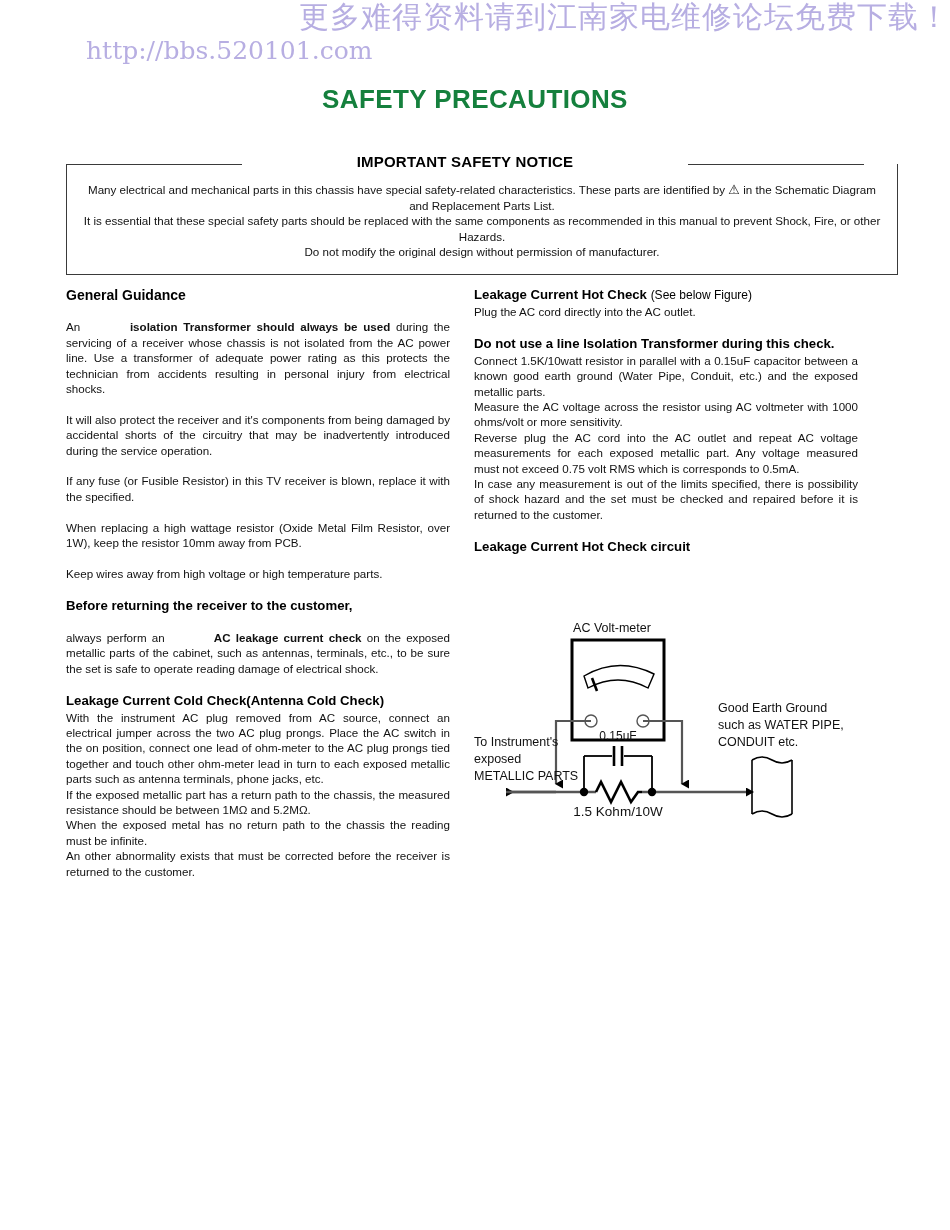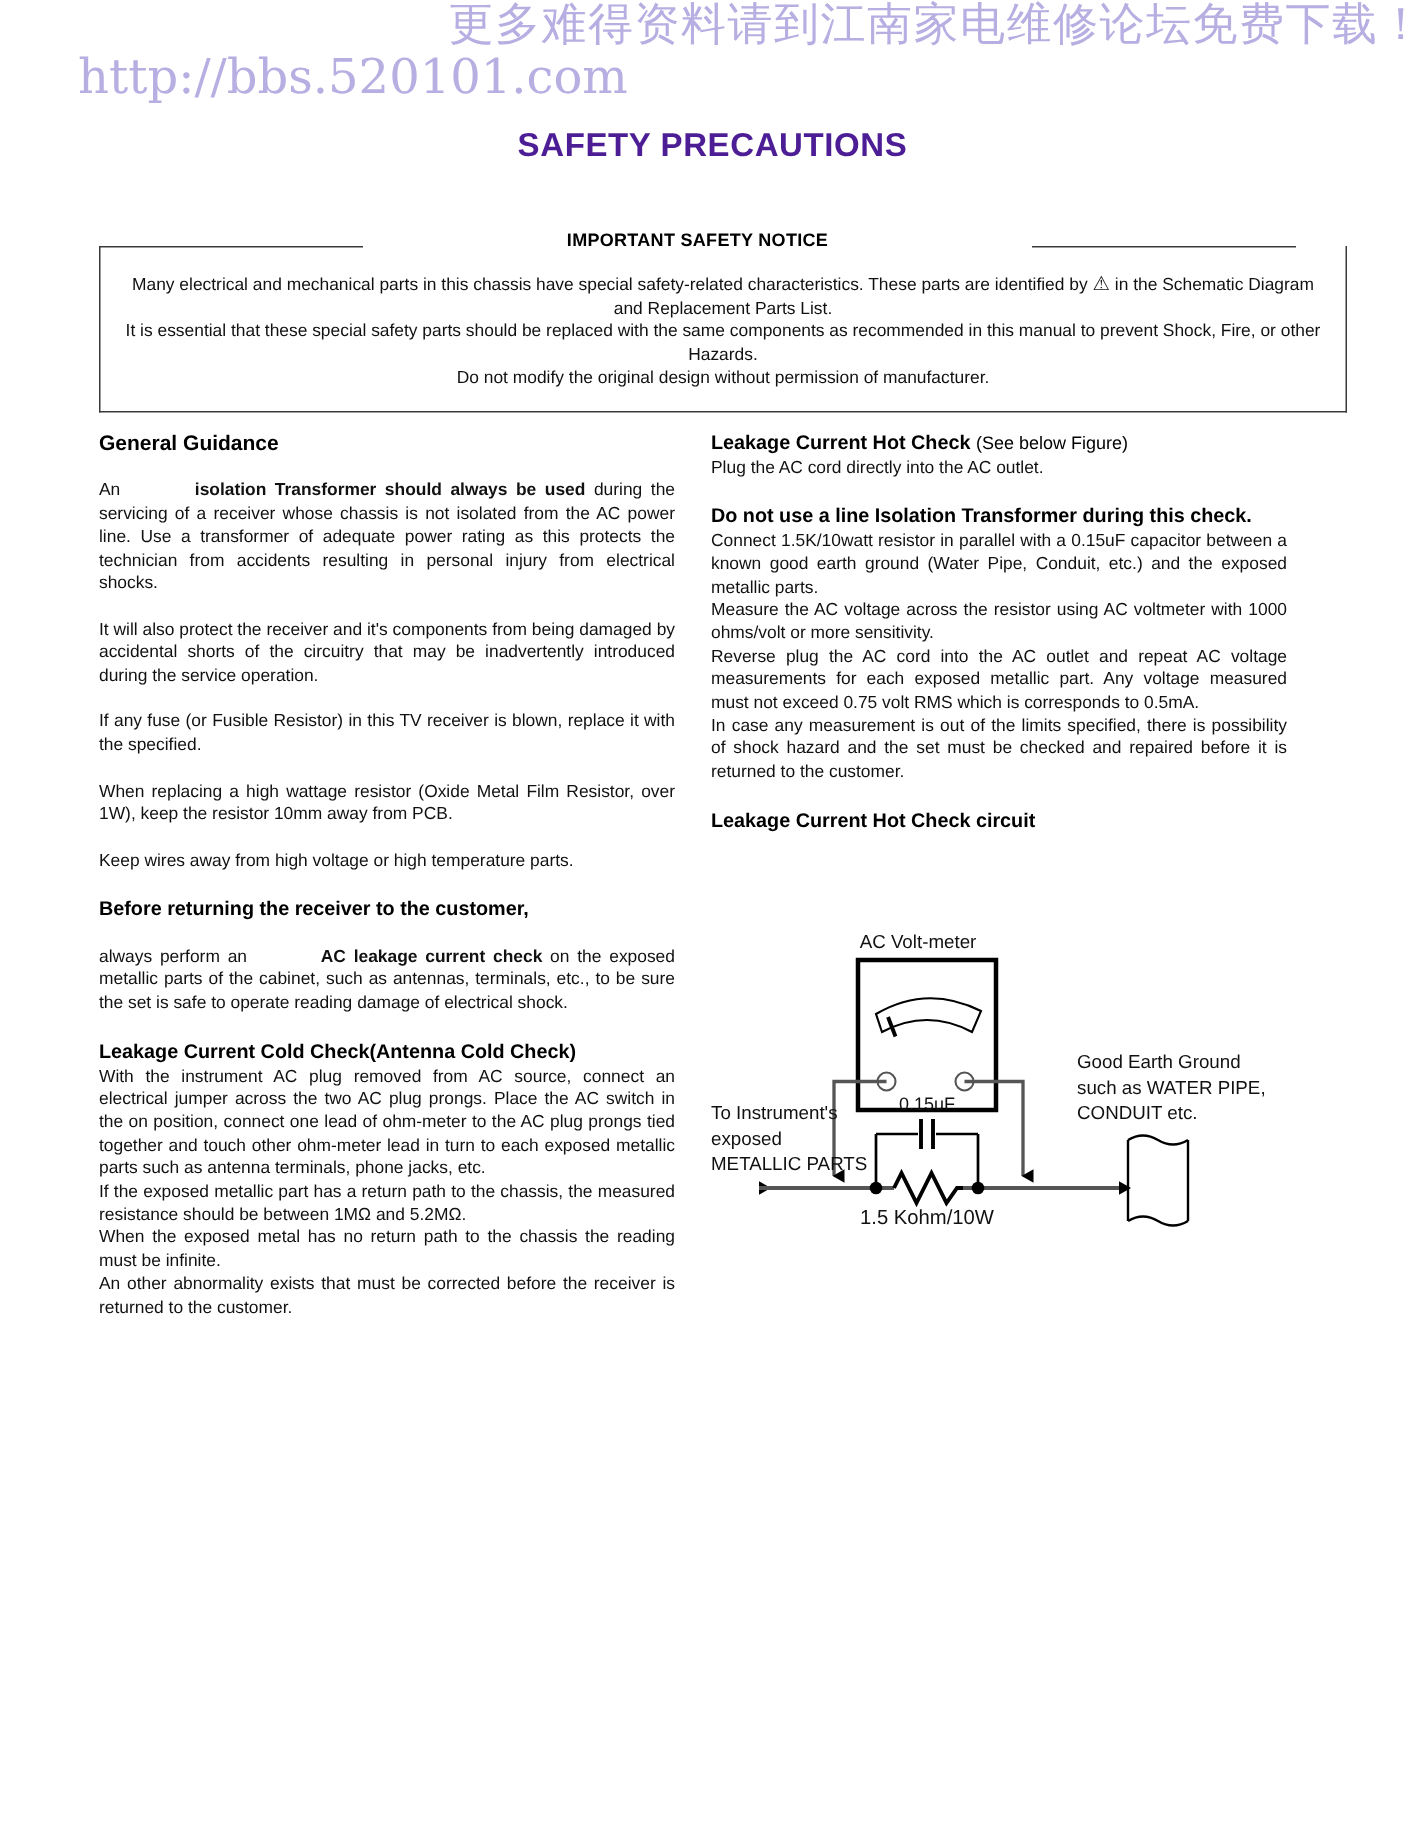--- a/index.html
+++ b/index.html
@@ -10,49 +10,49 @@
   }
   .page{position:relative;width:950px;height:1230px;}
 
   
   .watermark{position:absolute;left:0;top:0;width:950px;text-align:center;}
   .wm-cn{
     color:#b7aee2;font-size:30px;line-height:34px;letter-spacing:1px;
     font-family:Liberation Sans, sans-serif;white-space:nowrap;text-align:right;
   }
   .wm-url{
-    color:#b7aee2;font-size:32px;line-height:30px;
+    color:#b7aee2;font-size:25px;line-height:30px;
     font-family:"DejaVu Serif", serif;text-align:left;
-    padding-left:52px;margin-top:2px;
+    padding-left:86px;margin-top:2px;
   }
 
   
   .page-title{
     position:absolute;left:0;top:84px;width:950px;text-align:center;
-    font-size:22px;font-weight:bold;letter-spacing:0.4px;color:#4c1d95;
+    font-size:26px;font-weight:bold;letter-spacing:0.4px;color:#15803d;
   }
 
   
   .notice{
     position:absolute;left:66px;top:164px;width:832px;
     border:1px solid #3a3a3a;border-top:none;
     box-sizing:border-box;
     text-align:center;
   }
   .notice-top{
     position:absolute;left:66px;top:164px;width:798px;height:1px;
     display:flex;align-items:center;
   }
   .notice-top .seg{height:1px;background:#3a3a3a;flex:0 0 auto;}
   .notice-top .seg.l{width:176px;}
   .notice-top .seg.r{width:176px;}
   .notice-top .spacer{flex:1 1 auto;}
   .notice-title{
     position:absolute;left:0;top:-11px;width:798px;text-align:center;
-    font-size:12px;font-weight:bold;color:#000;letter-spacing:0.2px;
+    font-size:15px;font-weight:bold;color:#000;letter-spacing:0.2px;
   }
   .notice-body{
     padding:18px 12px 14px 12px;font-size:11.6px;line-height:15.5px;color:#111;
   }
   .notice-body p{margin:0;}
   .warn-tri{font-family:"DejaVu Sans", sans-serif;font-size:13px;}
 
   
   .col{position:absolute;top:286px;width:384px;font-size:11.6px;line-height:15.4px;color:#111;}
   .col.left{left:66px;}

